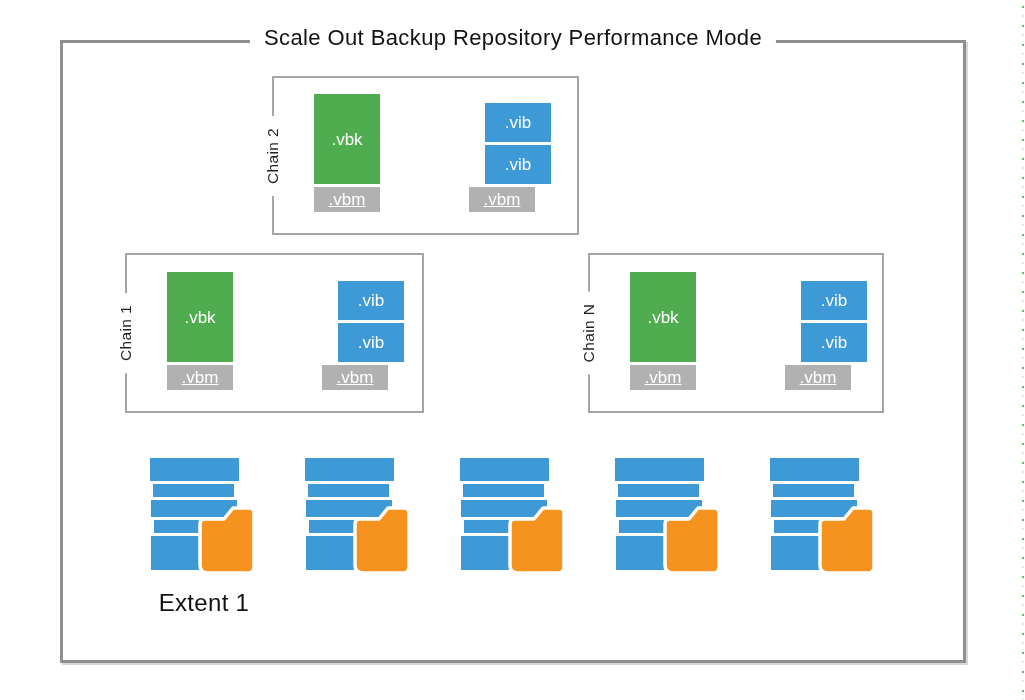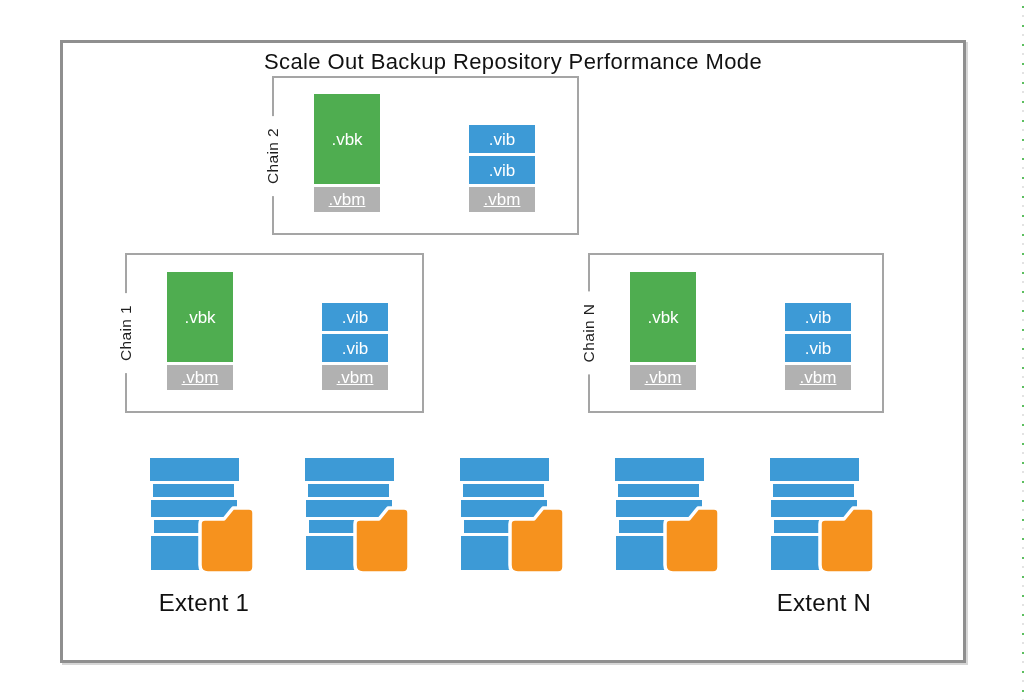--- a/index.html
+++ b/index.html
@@ -10,40 +10,40 @@
   .edge-dots{position:absolute;right:1px;top:6px;bottom:0;width:2px;
     background:repeating-linear-gradient(to bottom,
       #5cbf60 0 2px, transparent 2px 9px,
       #e3e3e3 9px 11px, transparent 11px 19px);}
 
   
   .outer-box{position:absolute;left:60px;top:40px;width:900px;height:617px;
     border:3px solid #8f8f8f;background:#fff;box-shadow:2px 2px 0 #d6d6d6;}
   .diagram-title{position:absolute;top:-19px;left:50%;transform:translateX(-50%);
     background:#fff;padding:0 14px;font-size:22px;line-height:27px;color:#111;
-    white-space:nowrap;letter-spacing:0.4px;margin-top:24px;}
+    white-space:nowrap;letter-spacing:0.4px;}
 
   
   .chain-box{position:absolute;border:2px solid #a5a5a5;background:#fff;}
   .chain-2{left:209px;top:33px;width:303px;height:155px;}
   .chain-1{left:62px;top:210px;width:295px;height:156px;}
   .chain-n{left:525px;top:210px;width:292px;height:156px;}
   .chain-label{position:absolute;left:-1px;top:50%;
     transform:translate(-50%,-50%) rotate(-90deg);
     background:#fff;padding:6px 12px;font-size:15.5px;color:#1f1f1f;
     white-space:nowrap;letter-spacing:0.4px;}
 
   
   .file-group{position:absolute;bottom:21px;display:flex;flex-direction:column;gap:3px;}
   .file-group.full{left:40px;}
   .file-group.inc{left:195px;}
   .block{width:66px;display:flex;align-items:center;justify-content:center;
     color:#fff;font-size:17px;line-height:1;}
   .vbk{height:90px;background:var(--full-backup-green,#4fad50);}
-  .vib{height:28px;background:var(--increment-blue,#3d9ad6);}
+  .vib{height:39px;background:var(--increment-blue,#3d9ad6);margin-left:16px;}
   .vbm{height:25px;background:var(--meta-gray,#b1b1b1);text-decoration:underline;}
 
   
   .extent-icon{position:absolute;top:415px;width:108px;height:119px;}
   .ext-1{left:87px;} .ext-2{left:242px;} .ext-3{left:397px;} .ext-4{left:552px;} .ext-5{left:707px;}
   .extent-label{position:absolute;top:546px;width:108px;text-align:center;
     font-size:24px;color:#111;letter-spacing:0.3px;}
   .extent-label.first{left:87px;}
   .extent-label.last{left:707px;}
 
@@ -122,15 +122,14 @@
         <use href="#ext-icon"></use>
       </svg>
     <svg class="extent-icon ext-4" viewBox="0 0 108 119">
         <use href="#ext-icon"></use>
       </svg>
     <svg class="extent-icon ext-5" viewBox="0 0 108 119">
         <use href="#ext-icon"></use>
       </svg>
 
     <div class="extent-label first">Extent 1</div>
-    <div class="extent-label last">Extent N</div>
   </div>
 </div>
 
 </body></html>

